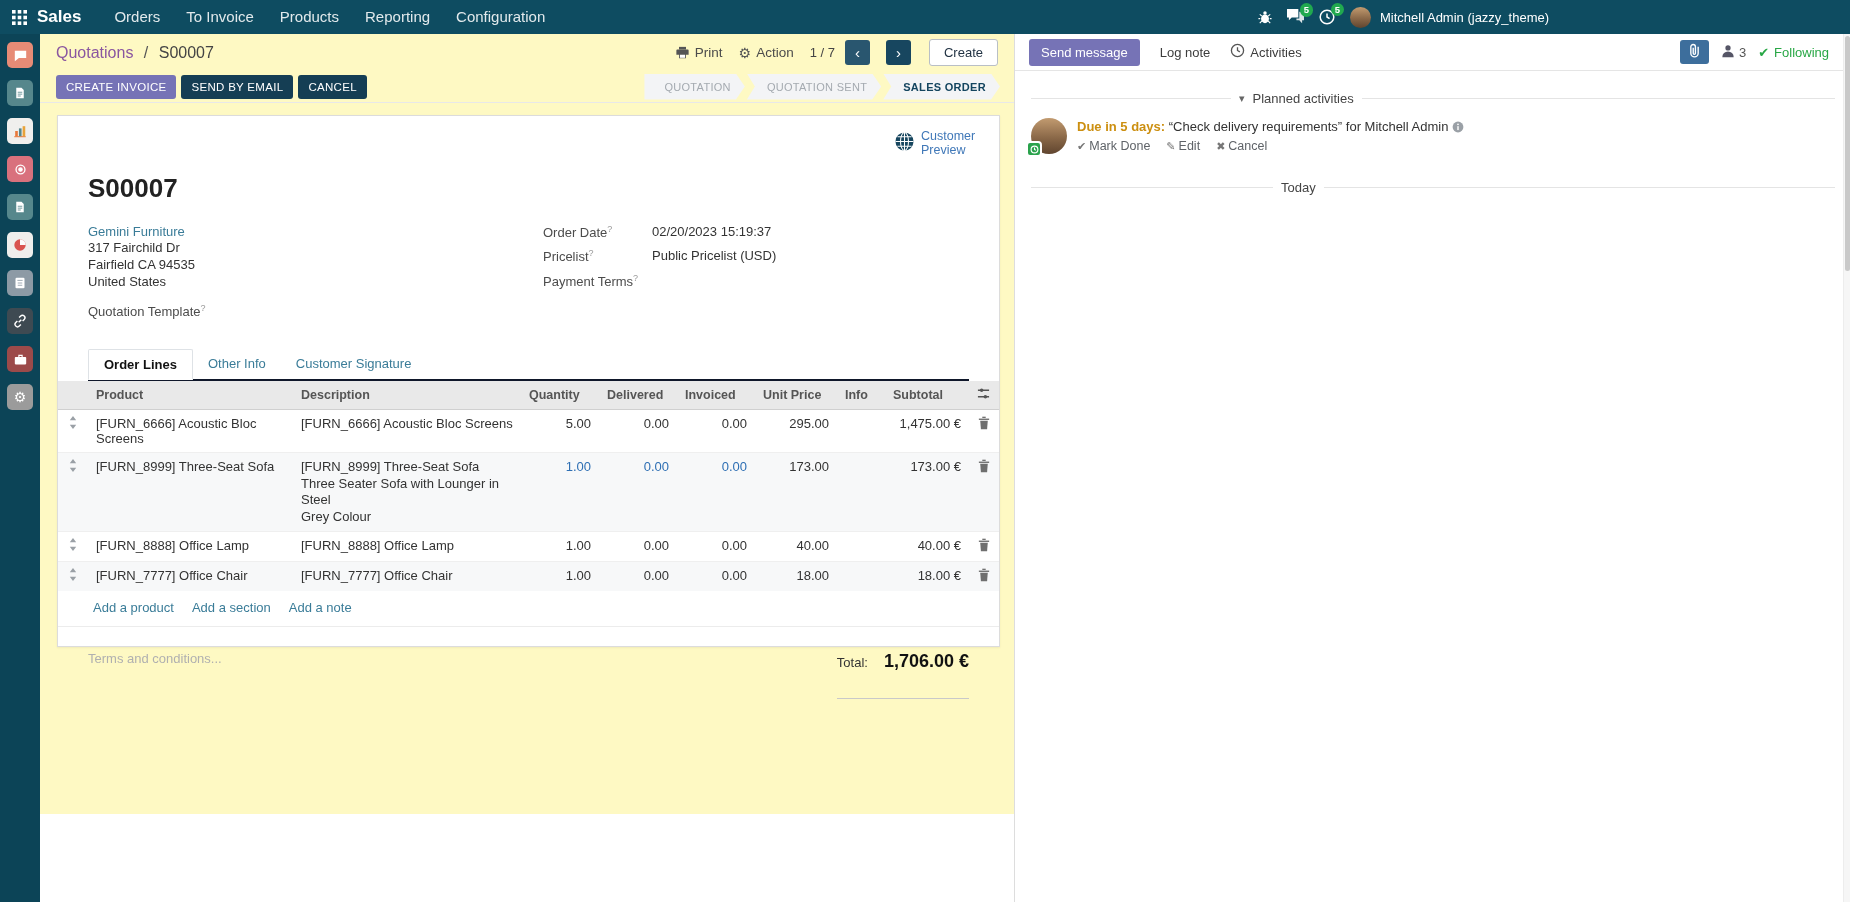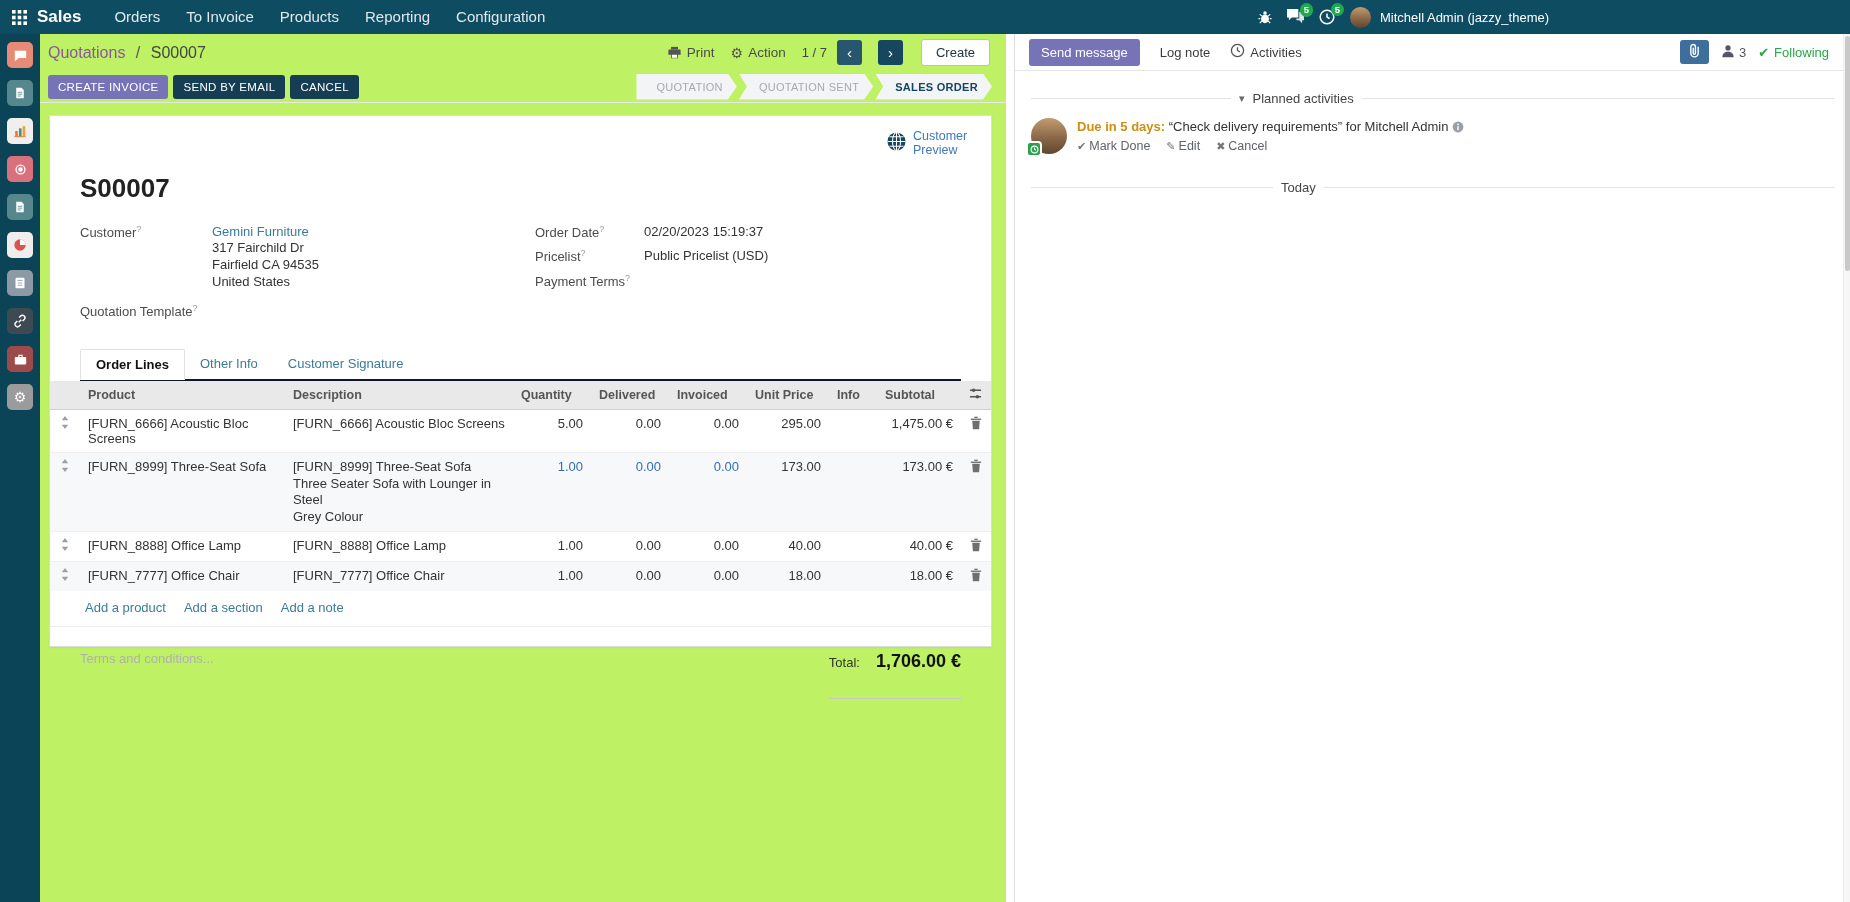--- a/index.html
+++ b/index.html
@@ -23,21 +23,21 @@
   .nav-avatar { width:21px; height:21px; }
   .user-name { font-size:13px; color:#fff; margin-left:-6px; cursor:pointer; }
   
   .sidebar { position:absolute; left:0; top:34px; width:40px; height:868px; background:#0c4457; z-index:20; }
   .side-icon { width:26px; height:26px; border-radius:5px; margin:8px auto 12px; display:flex;
     align-items:center; justify-content:center; cursor:pointer; color:#fff; font-size:14px; }
   .si-1{background:#e78b76}.si-2{background:#56878c}.si-3{background:#f0efed}
   .si-4{background:#d9717d}.si-5{background:#56878c}.si-6{background:#efeeec}
   .si-7{background:#8d9aa5}.si-8{background:#3e4a52}.si-9{background:#9c4a4a}.si-10{background:#9b9b9b}
   
-  .content { position:absolute; left:32px; top:34px; width:974px; height:868px; background:#bef264; overflow:hidden; }
+  .content { position:absolute; left:40px; top:34px; width:974px; height:780px; background:#fef9c3; overflow:hidden; }
   .breadcrumb-row { height:37px; display:flex; align-items:center; justify-content:space-between; padding:0 16px; }
   .breadcrumb { font-size:16px; color:#444; }
   .breadcrumb a { color:#8a56a0; text-decoration:none; cursor:pointer; }
   .bc-sep { margin:0 6px; color:#555; }
   .cp-right { display:flex; align-items:center; gap:16px; }
   .cp-btn { display:flex; align-items:center; gap:5px; color:#4c4c4c; font-size:13.5px; cursor:pointer; }
   .gear-glyph { font-size:14px; color:#555; }
   .pager-text { color:#444; margin-right:-6px; }
   .pager-btn { width:25px; height:25px; border:none; border-radius:3px; background:#17465f; color:#fff;
     font-size:15px; line-height:1; cursor:pointer; padding:0; }
@@ -302,21 +302,20 @@
           </svg>
       </span>
       <span class="cp-text">Customer Preview</span>
     </div>
 
     <h1 class="record-title">S00007</h1>
 
     <div class="field-grid">
       <div class="col-left">
         <div class="field-row">
-          <span class="field-label"><span>Customer</span><sup>?</sup></span>
           <span class="addr">
             <a class="val-link">Gemini Furniture</a>
             <div>317 Fairchild Dr</div>
             <div>Fairfield CA 94535</div>
             <div>United States</div>
           </span>
         </div>
         <div class="field-row qt-row">
           <span class="field-label"><span>Quotation Template</span><sup>?</sup></span>
           <span></span>

